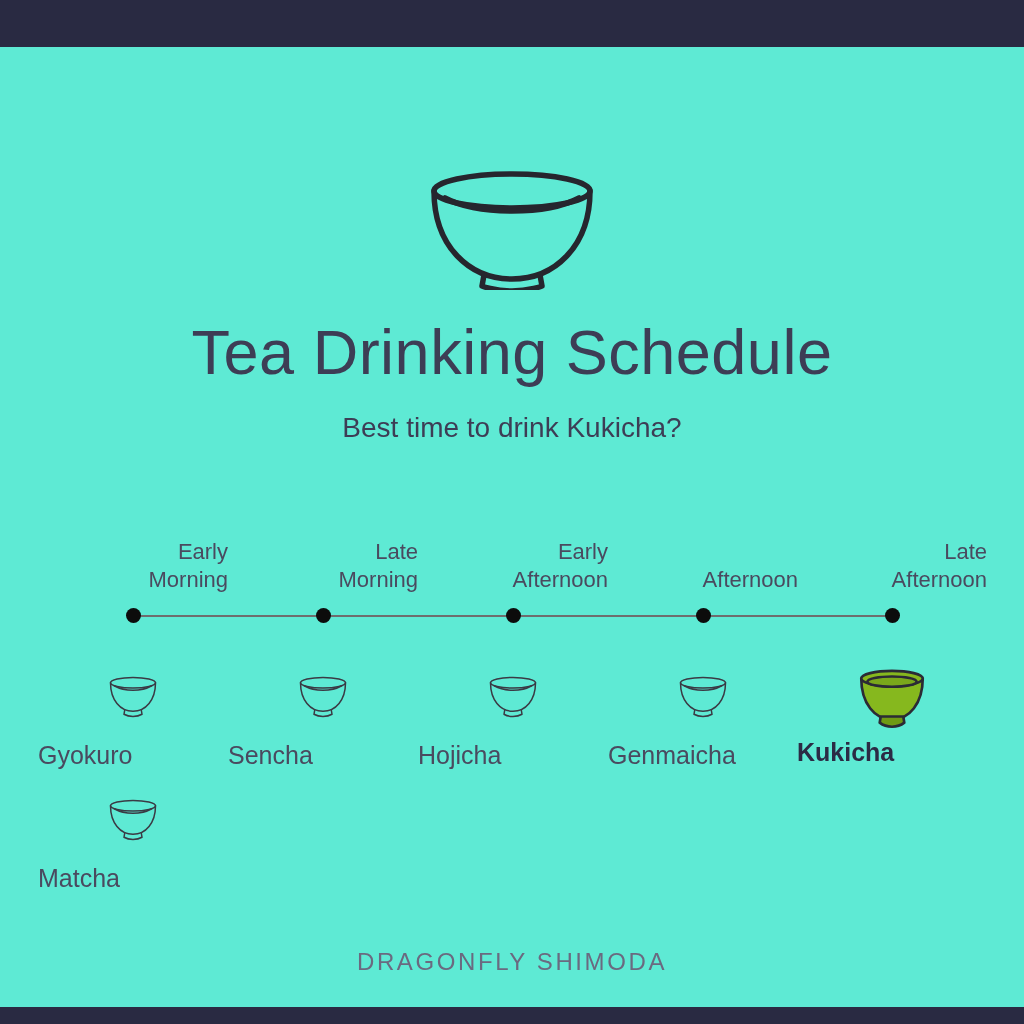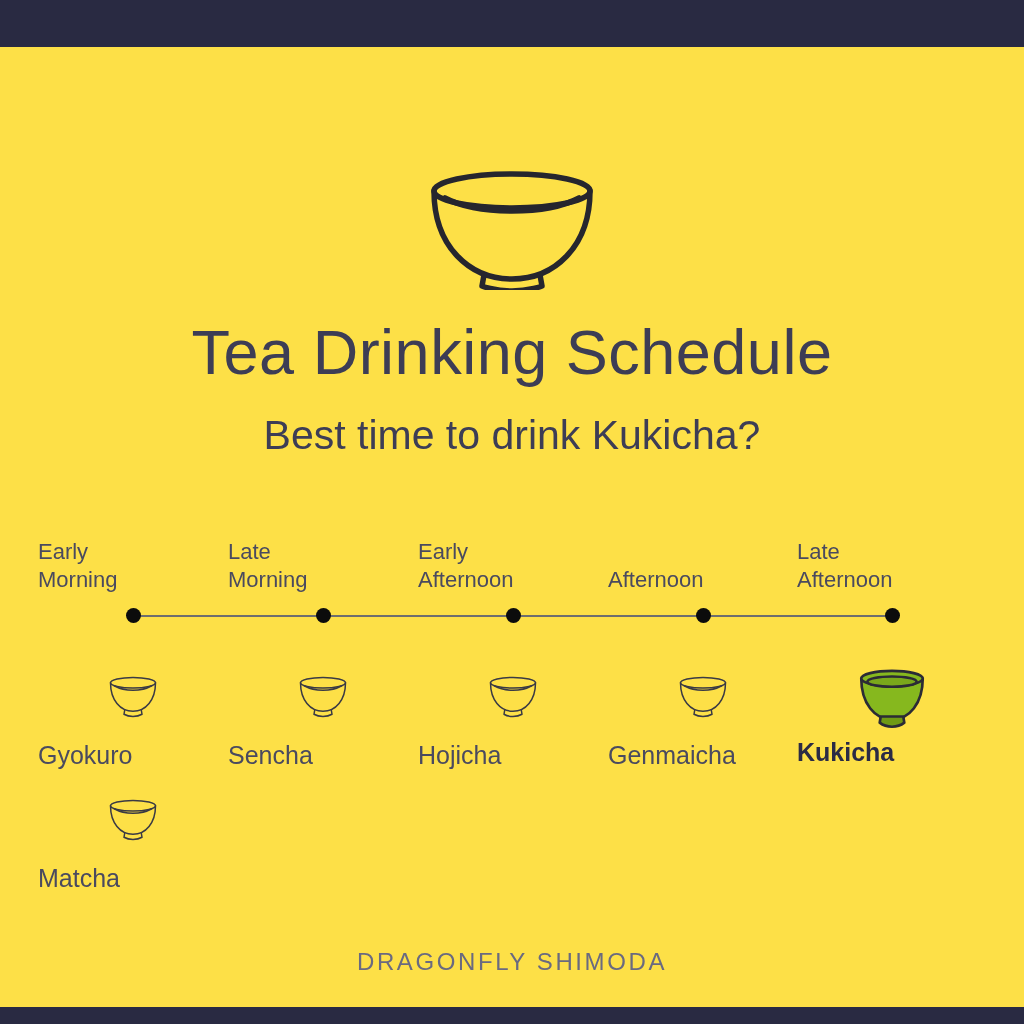--- a/index.html
+++ b/index.html
@@ -13,21 +13,21 @@
     overflow: hidden;
     background: #f4f4f4;
     font-family: "Liberation Sans", sans-serif;
     -webkit-font-smoothing: antialiased;
   }
 
   #poster {
     position: relative;
     width: 1024px;
     height: 1024px;
-    background: #fde047;
+    background: #5eead4;
     box-sizing: border-box;
     padding-left: 26px;
   }
 
   
   .band {
     position: absolute;
     left: 0;
     width: 1024px;
     background: #292a42;
@@ -58,21 +58,21 @@
     color: #3d3d55;
     line-height: 1.1;
     white-space: nowrap;
   }
   .subtitle {
     position: absolute;
     left: 0;
     top: 410px;
     width: 1024px;
     text-align: center;
-    font-size: 41px;
+    font-size: 28px;
     font-weight: 400;
     color: #3d3d55;
     line-height: 1.25;
     white-space: nowrap;
   }
 
   
   .timeline {
     position: absolute;
     left: 0;
@@ -93,21 +93,21 @@
     top: 0;
     width: 190px;
     margin-left: -95px;
     height: 92px;
   }
   .tl-label {
     position: absolute;
     left: 0;
     bottom: 34px;
     width: 190px;
-    text-align: left;
+    text-align: right;
     font-size: 22px;
     font-weight: 400;
     color: #4a4a5f;
     line-height: 1.27;
   }
   .tl-dot {
     position: absolute;
     left: 50%;
     top: 72px;
     width: 15px;

